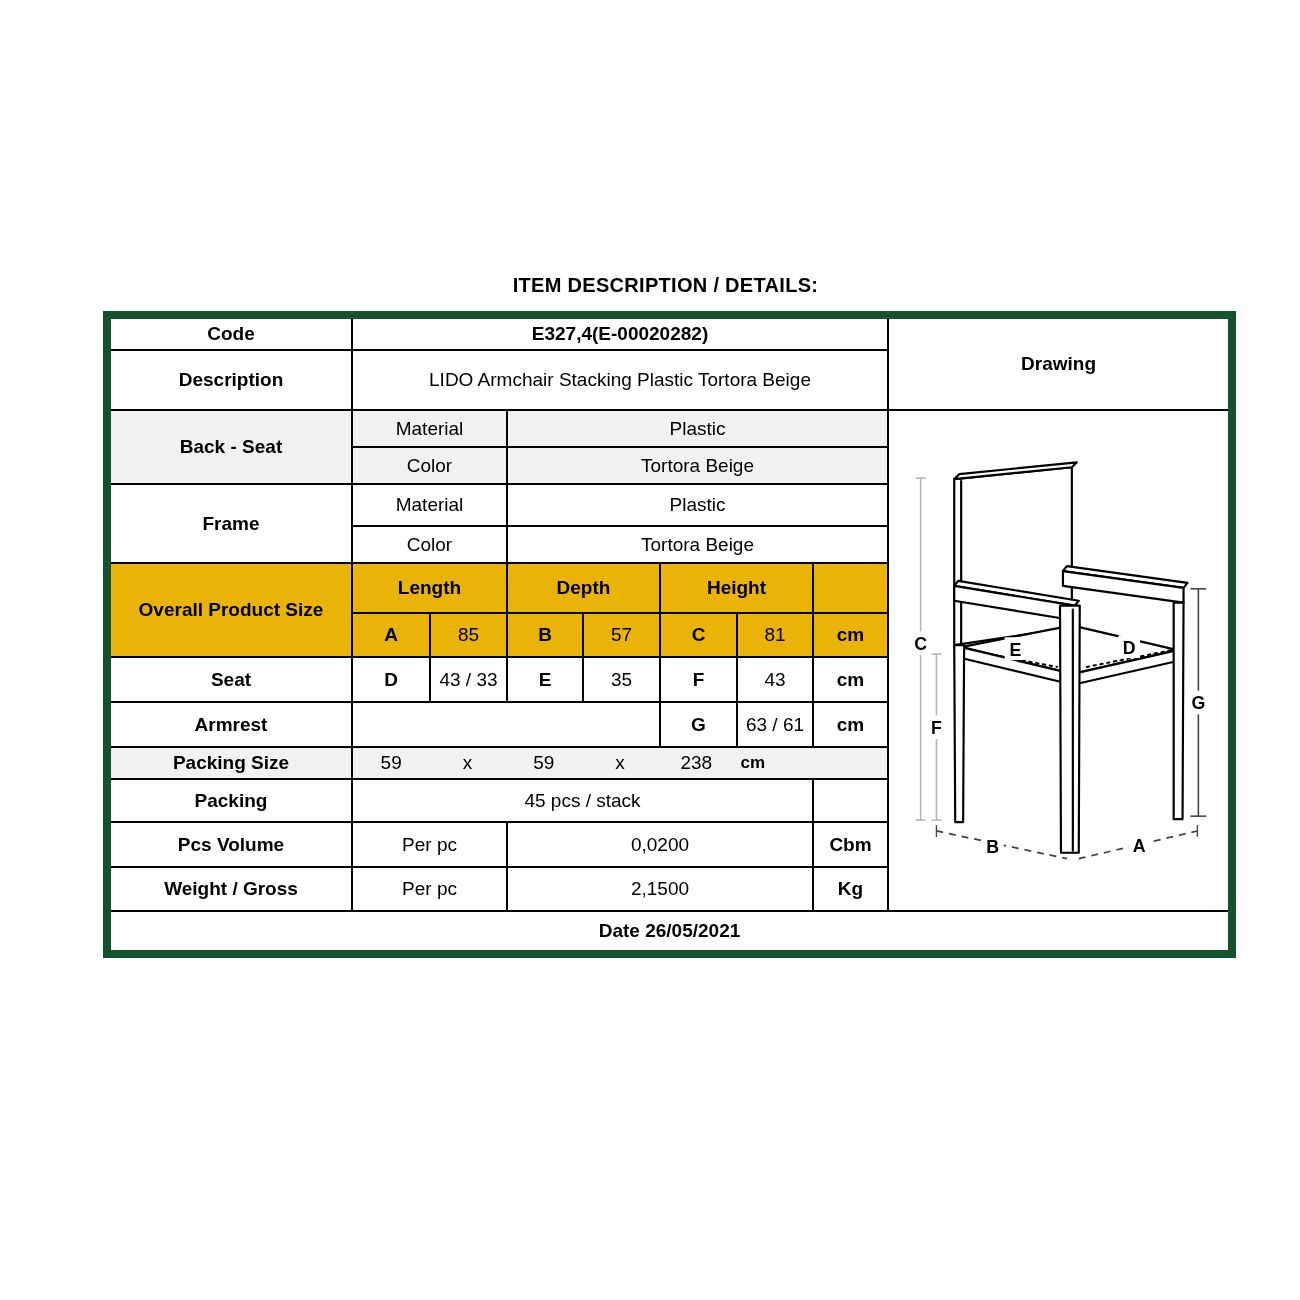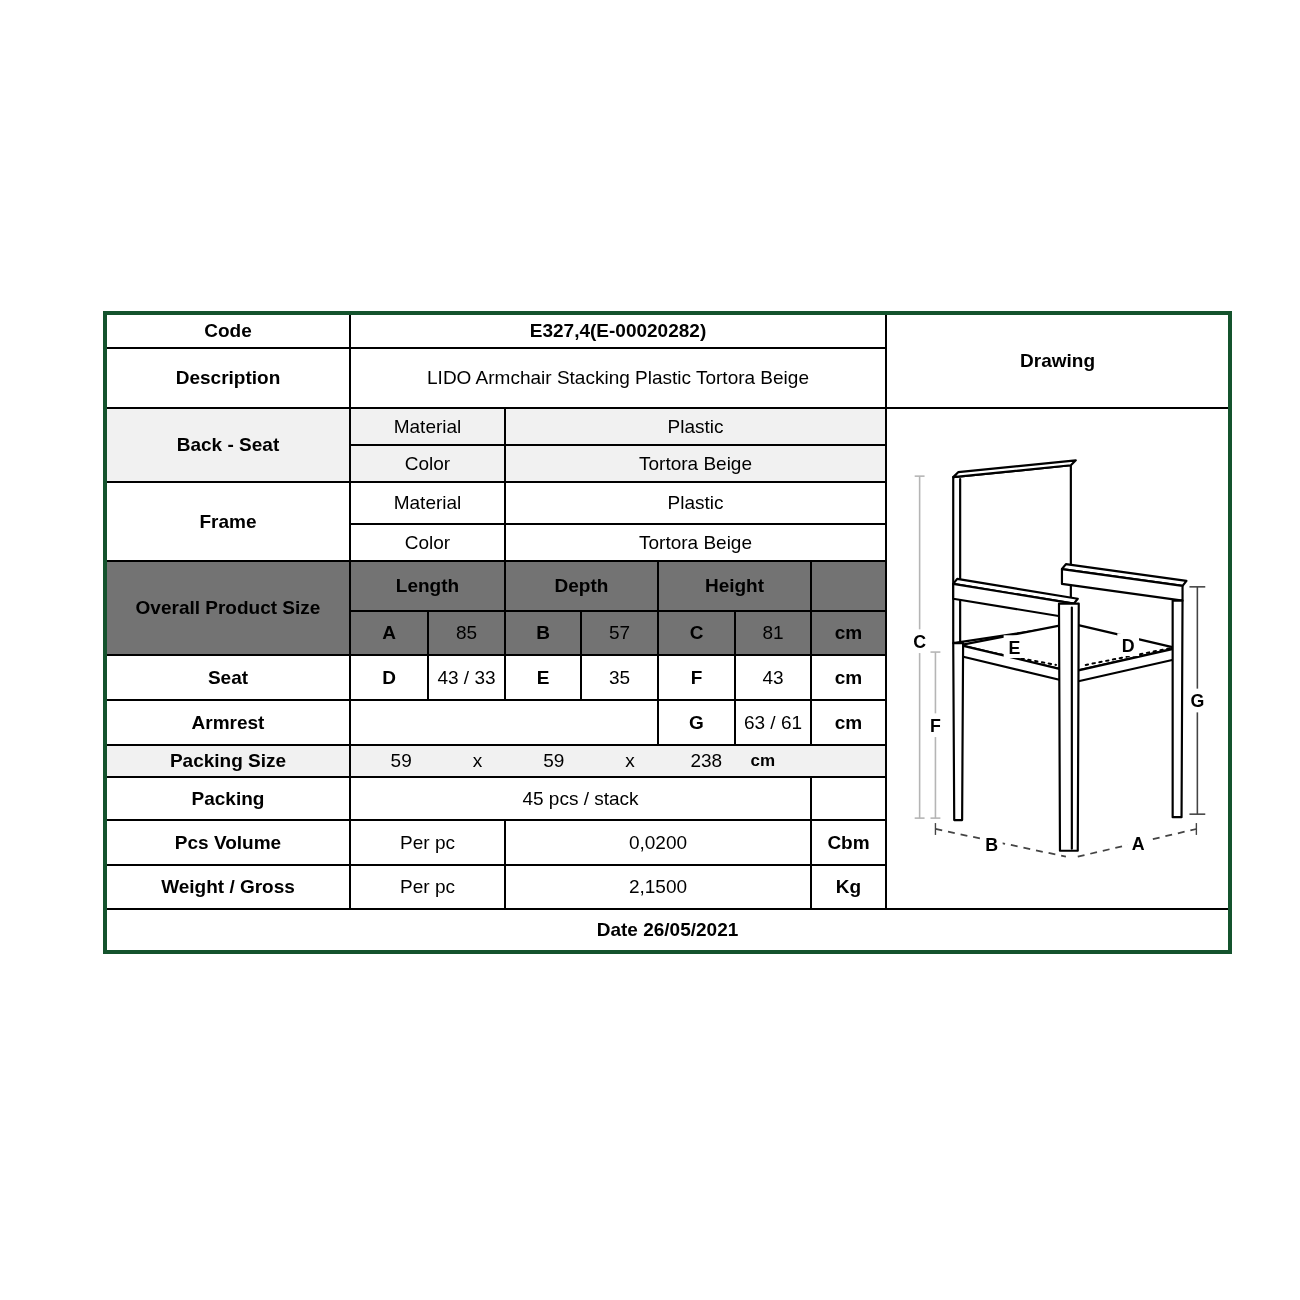--- a/index.html
+++ b/index.html
@@ -21,21 +21,21 @@
     font-weight: bold;
     letter-spacing: 0.3px;
   }
   table.spec {
     position: absolute;
     left: 103px;
     top: 311px;
     width: 1125px;
     border-collapse: collapse;
     table-layout: fixed;
-    border: 4px solid #14532d;
+    border: 8px solid #14532d;
   }
   table.spec td {
     border: 2px solid #000;
     padding: 0;
     vertical-align: middle;
     text-align: center;
     font-size: 19px;
     overflow: hidden;
     white-space: nowrap;
   }
@@ -43,45 +43,45 @@
   .lbl-sm  { font-size: 17px; font-weight: bold; text-align: left; padding-left: 4px; margin-left: 26px; }
   .sub     { text-align: left; padding-left: 6px; }
   .valb    { font-size: 20px; font-weight: bold; margin-top: 26px; }
   .key     { font-weight: bold; }
   .hdr     { font-weight: bold; }
   .unit    { font-size: 17px; font-weight: bold; text-align: left; padding-left: 5px; }
   .perpc   { font-size: 17px; font-weight: normal; }
   .daterow { font-size: 17px; font-weight: bold; }
   .drawhdr { font-size: 20px; font-weight: bold; margin-top: 9px; }
   .gray   { background: #f1f1f1; }
-  .yellow { background: #737373; }
+  .yellow { background: #eab308; }
   .draw-cell { vertical-align: top; padding: 0; }
   .psgrid {
     display: grid;
     grid-template-columns: repeat(7, 1fr);
     align-items: center;
     width: 100%;
-    padding-left: 12px;
   }
   .psgrid > div { text-align: center; font-size: 19px; }
   .psgrid > .unit-in { text-align: left; padding-left: 6px; font-size: 17px; font-weight: bold; }
   svg.chair { display: block; margin: 0 auto; }
   svg.chair text {
     font-family: "Liberation Sans", sans-serif;
     font-size: 18px;
     font-weight: bold;
     fill: #000;
     text-anchor: middle;
   }
 </style>
 </head>
 <body>
 
 <div class="sheet">
 
+  <div class="doc-title">ITEM DESCRIPTION / DETAILS:</div>
 
   <table class="spec">
     <colgroup>
       <col style="width:245px">
         <col style="width:78px">
         <col style="width:77px">
         <col style="width:76px">
       <col style="width:77px">
         <col style="width:77px">
         <col style="width:76px">

